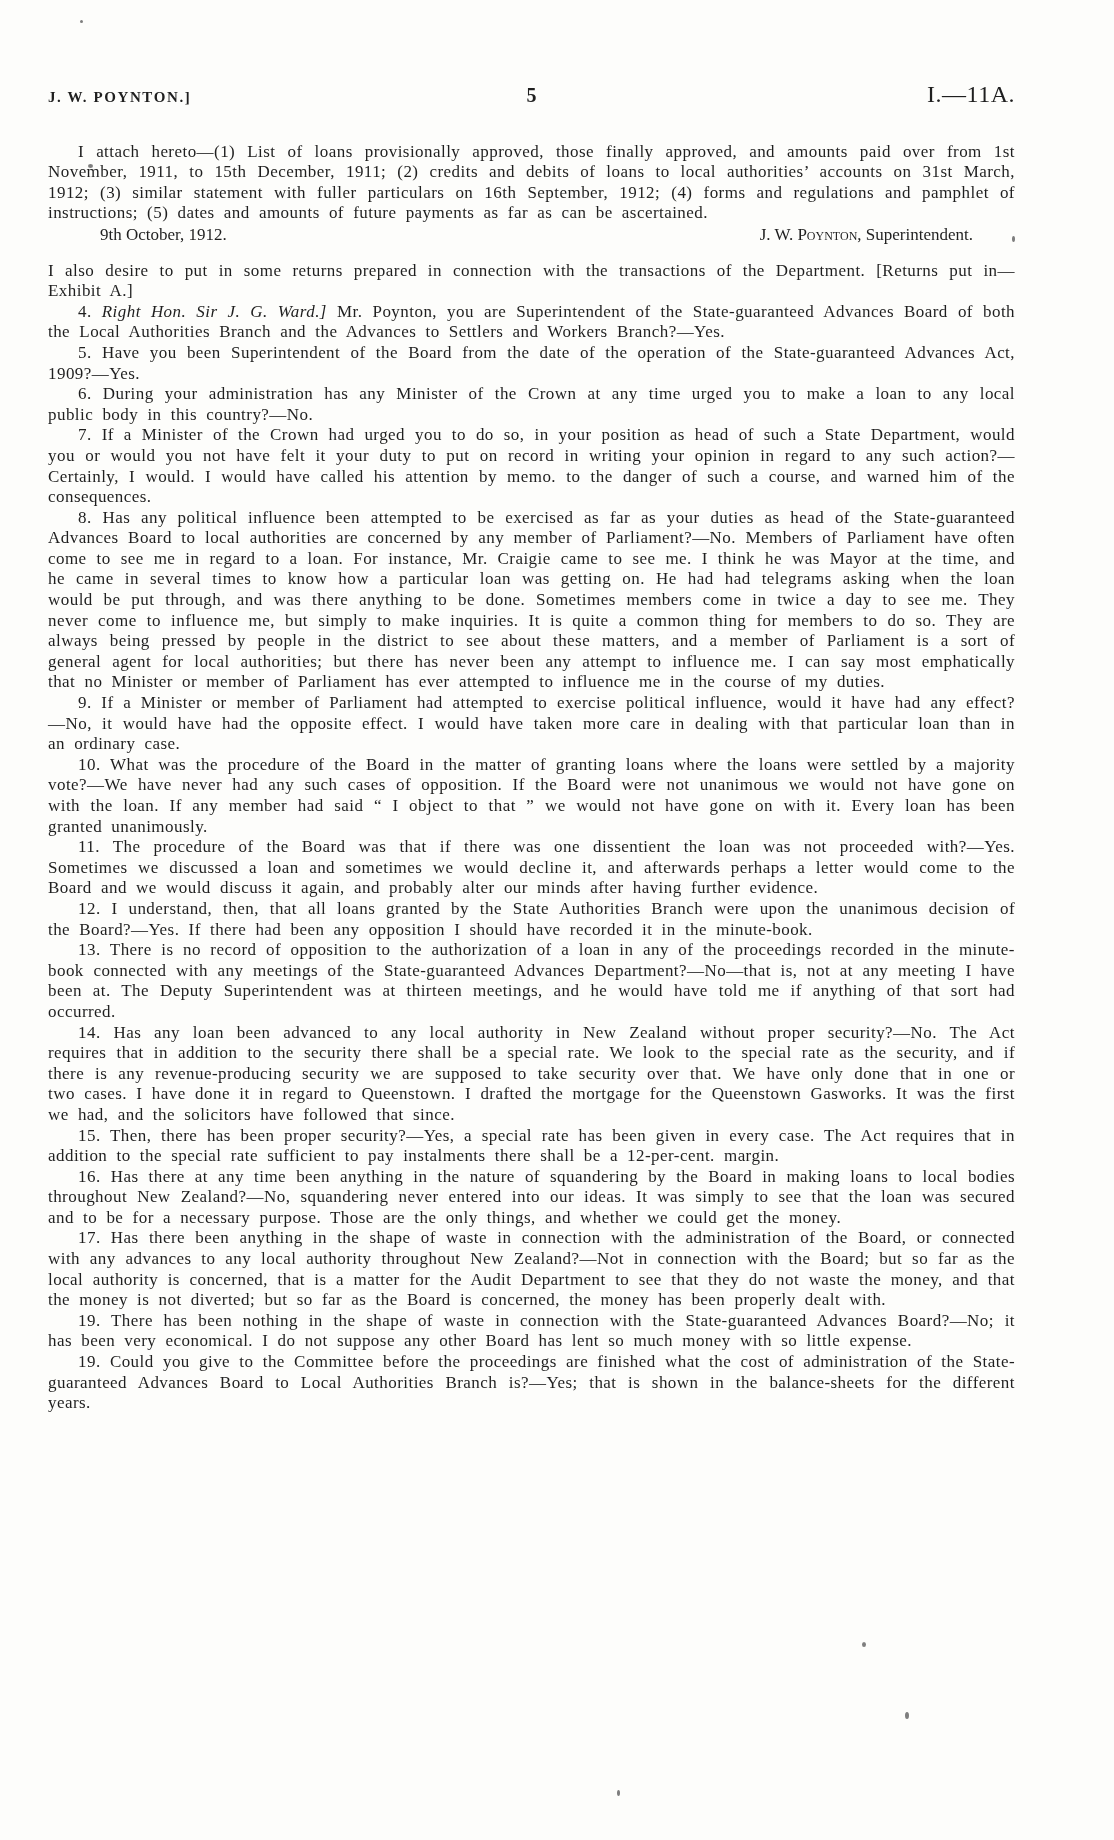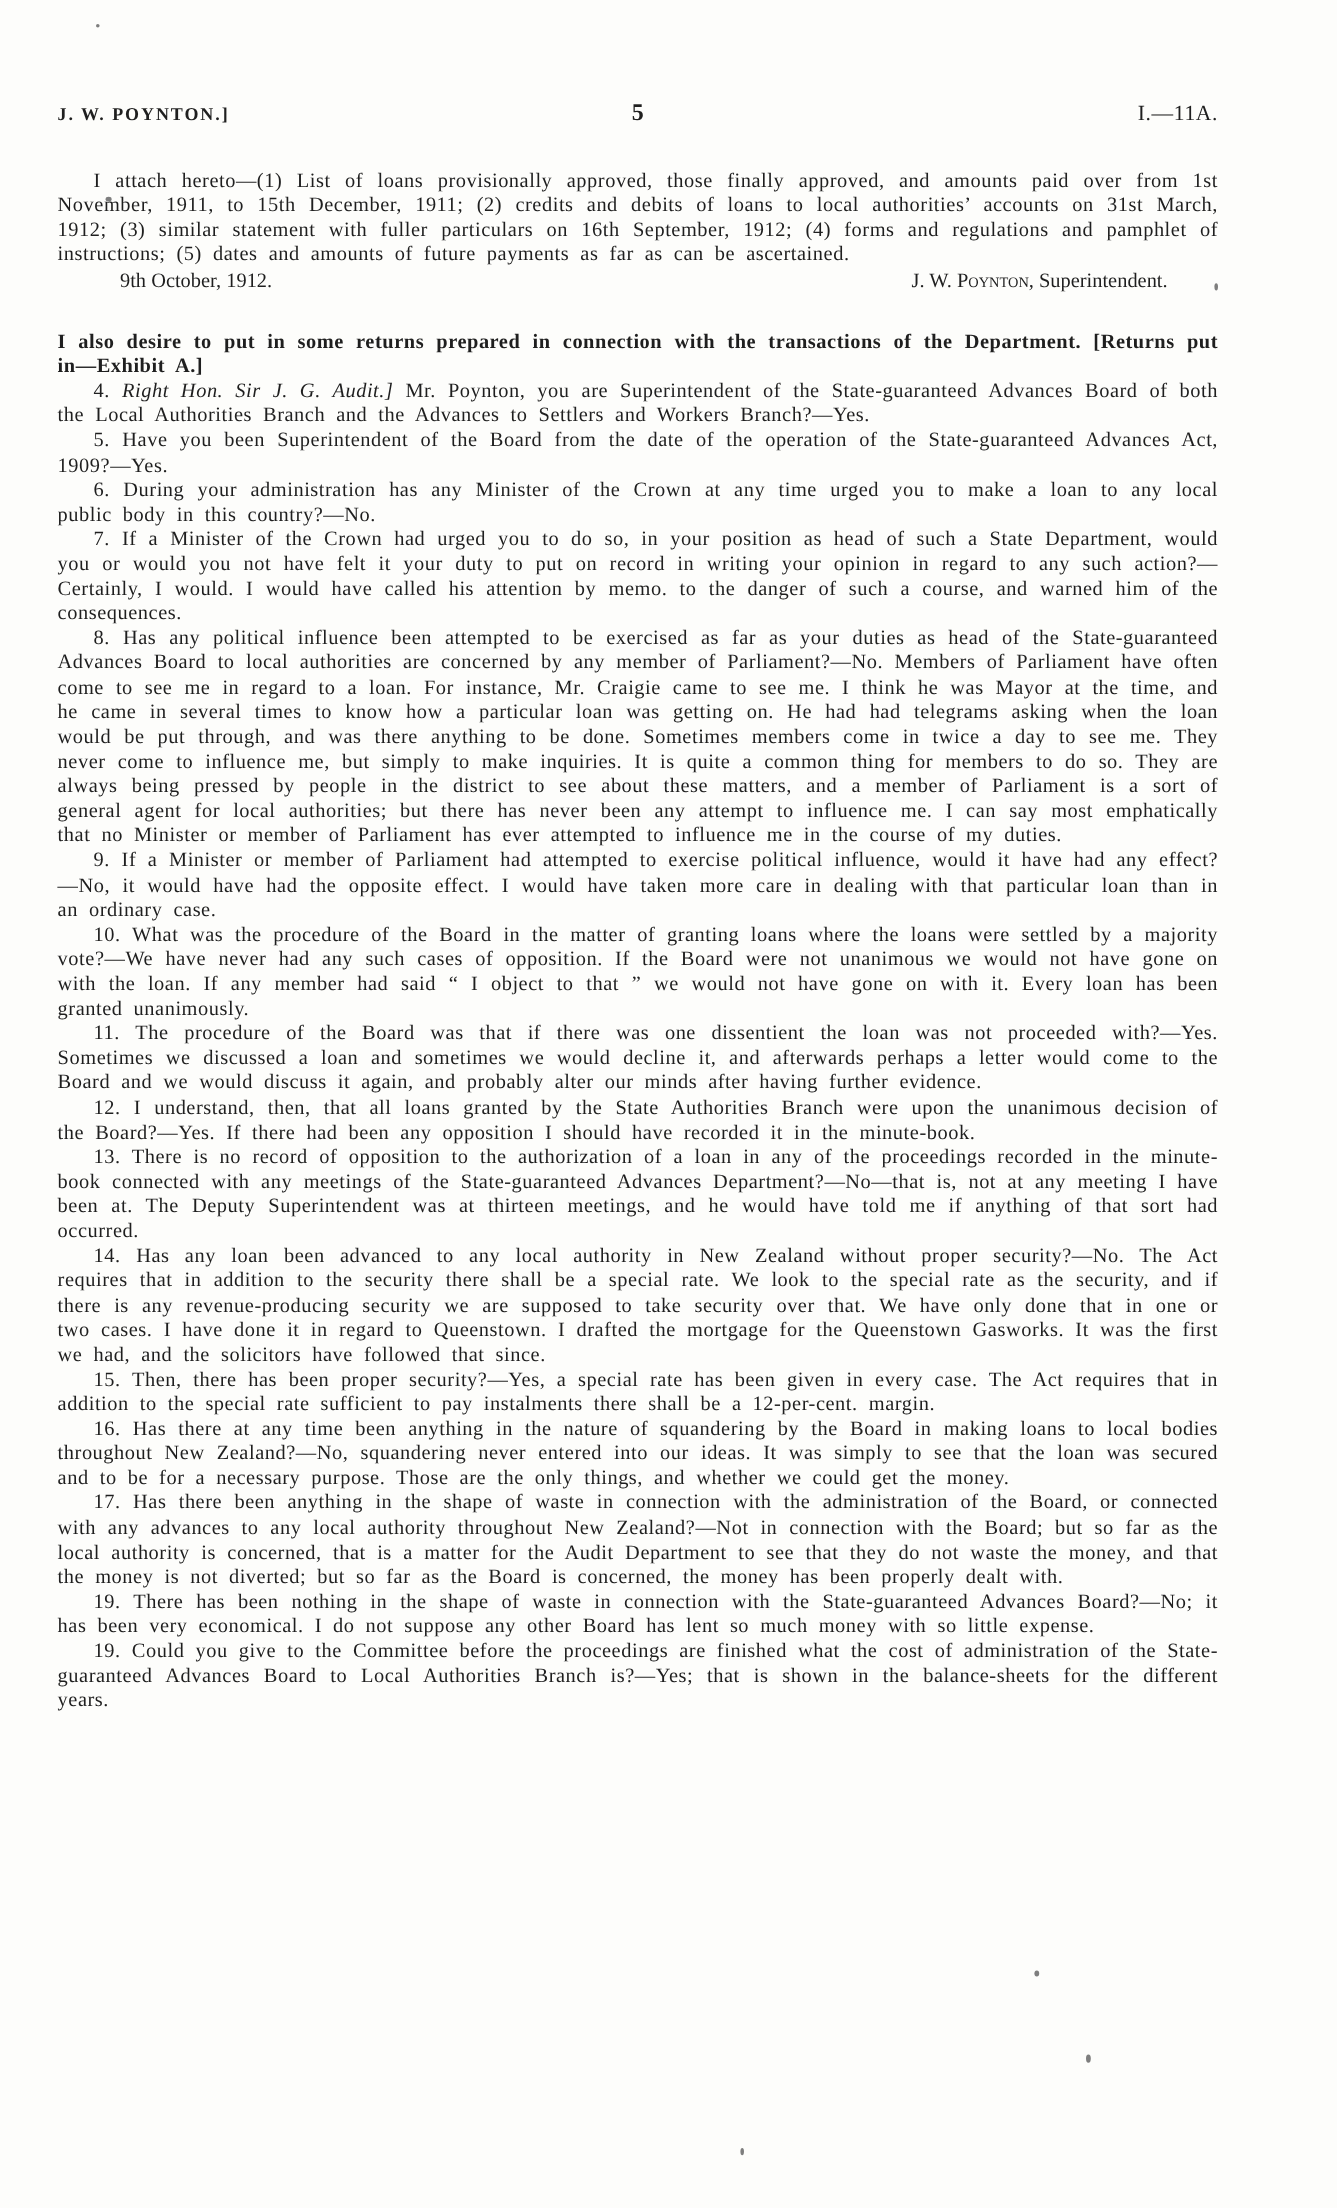--- a/index.html
+++ b/index.html
@@ -38,36 +38,36 @@
   }
   .h-center {
     flex: 1;
     text-align: center;
     font-weight: bold;
     font-size: 20px;
   }
   .h-right {
     width: 32%;
     text-align: right;
-    font-size: 18px;
+    font-size: 24px;
     letter-spacing: 0.5px;
   }
   
   .para {
     text-align: justify;
     letter-spacing: 0.45px;
     word-spacing: 4.5px;
   }
   .indent { text-indent: 30px; }
   .sig-row {
     display: flex;
     justify-content: space-between;
     padding: 1px 42px 0 52px;
   }
-  .intro { margin-top: 30px; font-weight: bold; }
+  .intro { margin-top: 15px; }
   .speaker { font-style: italic; }
   .sc { font-variant: small-caps; margin-top: 28px; }
   
   .speck {
     position: absolute;
     background: #3a3a3a;
     border-radius: 50%;
     opacity: 0.65;
   }
 </style>
@@ -87,21 +87,21 @@
   <div class="sig-row">
     <span class="date">9th October, 1912.</span>
     <span class="sig"><span class="sc">J. W. Poynton</span><span>, Superintendent.</span></span>
   </div>
 
   <p class="para intro">I also desire to put in some returns prepared in connection with the transactions of the Department.  [Returns put in—Exhibit A.]</p>
 
   <div id="qa-list">
   <p class="para indent qa">
     <span class="qnum">4.</span>
-    <i class="speaker">Right Hon. Sir J. G. Audit.]</i>
+    <i class="speaker">Right Hon. Sir J. G. Ward.]</i>
     <span class="qtext">Mr. Poynton, you are Superintendent of the State-guaranteed Advances Board of both the Local Authorities Branch and the Advances to Settlers and Workers Branch?—Yes.</span>
   </p>
 
   <p class="para indent qa">
     <span class="qnum">5.</span>
     
     <span class="qtext">Have you been Superintendent of the Board from the date of the operation of the State-guaranteed Advances Act, 1909?—Yes.</span>
   </p>
 
   <p class="para indent qa">

